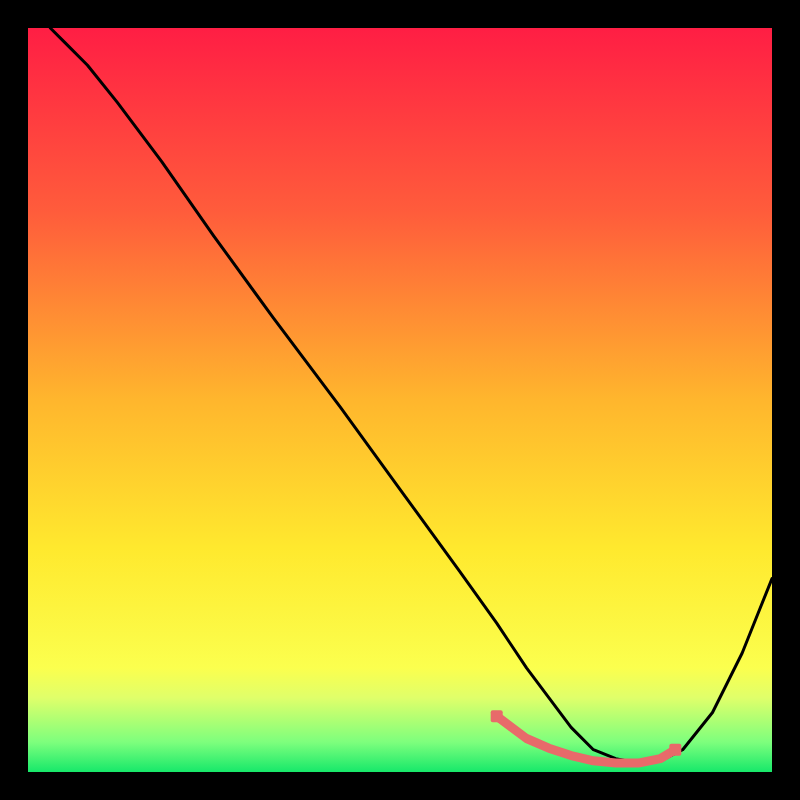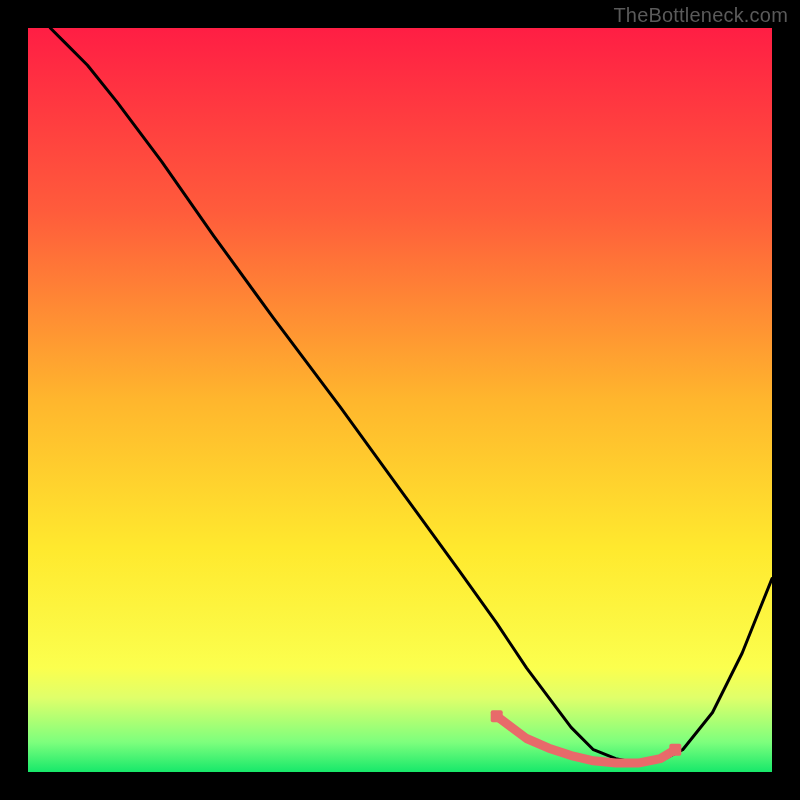--- a/index.html
+++ b/index.html
@@ -29,21 +29,20 @@
   svg {
     position: absolute;
     left: 0;
     top: 0;
   }
 </style>
 </head>
 <body>
 
 <div class="canvas">
-  <div class="watermark">TheBottleneck.com</div>
   <svg id="chart-svg" width="800" height="800">
       <defs>
         <linearGradient id="bg-grad" x1="0" y1="0" x2="0" y2="1">
           <stop offset="0%" stop-color="#ff1e44"></stop>
           <stop offset="25%" stop-color="#ff5d3b"></stop>
           <stop offset="50%" stop-color="#ffb62d"></stop>
           <stop offset="70%" stop-color="#ffe92e"></stop>
           <stop offset="86%" stop-color="#fbff4e"></stop>
           <stop offset="90%" stop-color="#e0ff6a"></stop>
           <stop offset="96%" stop-color="#7dff7d"></stop>

